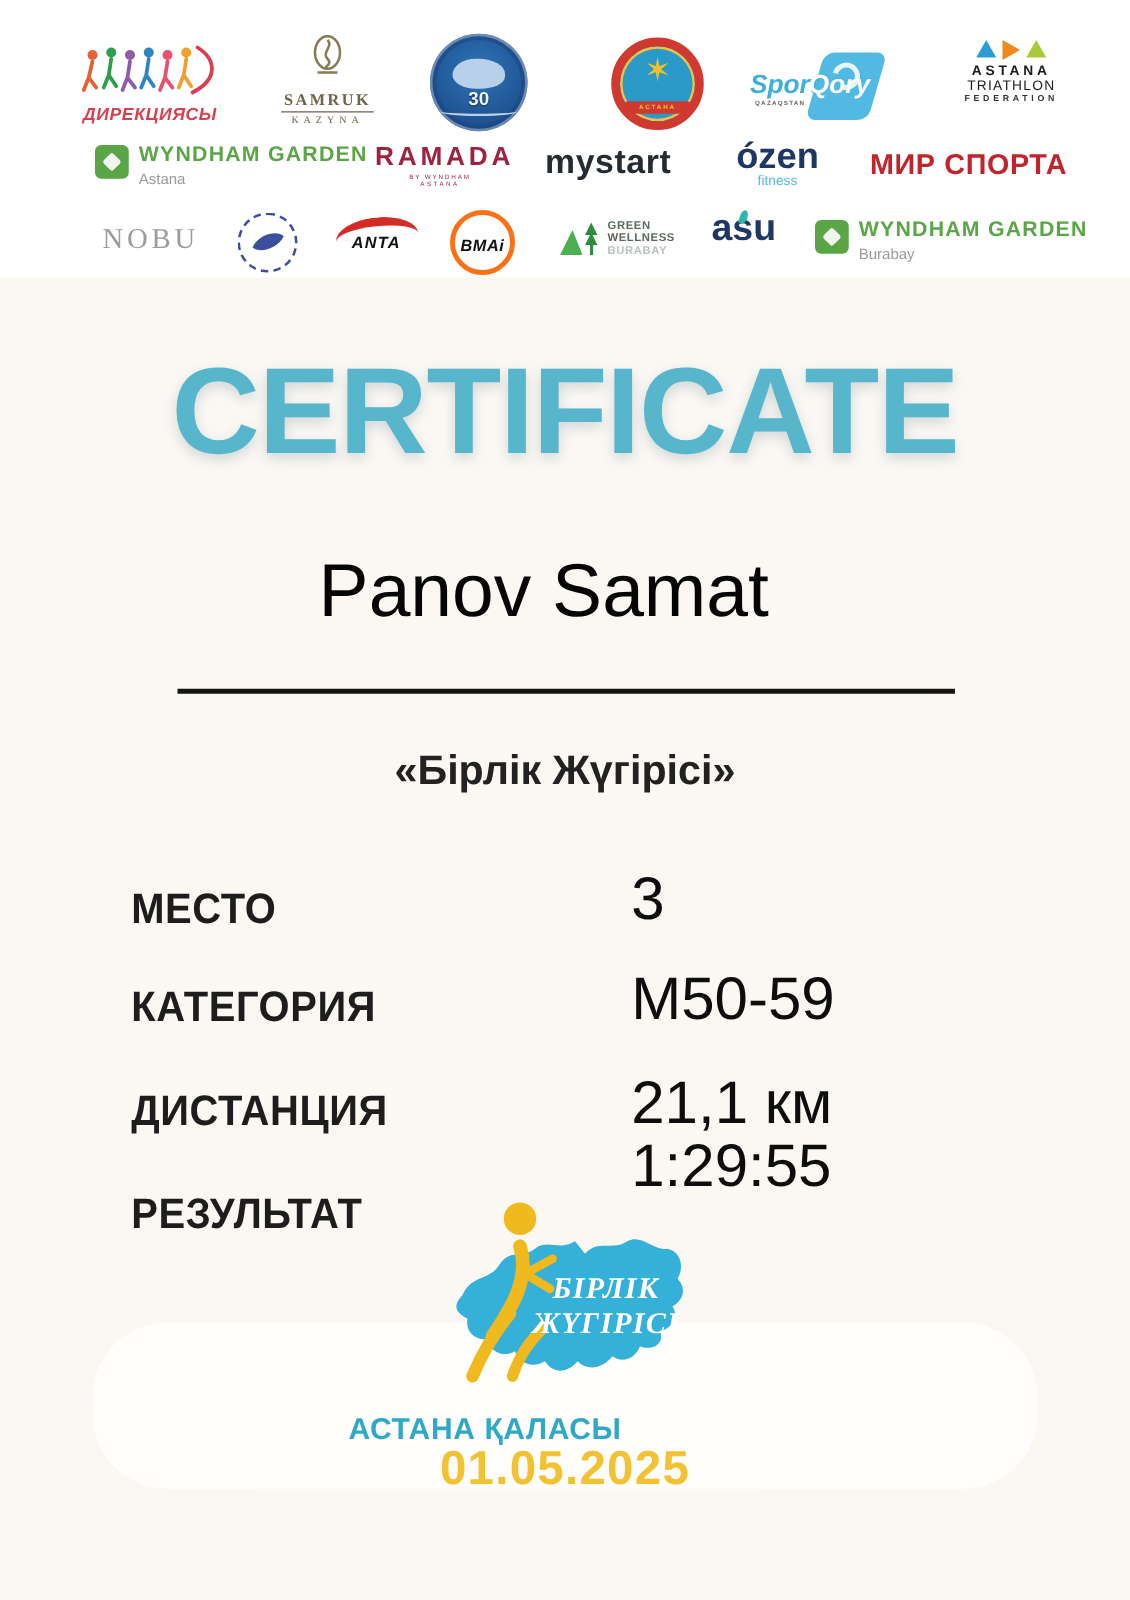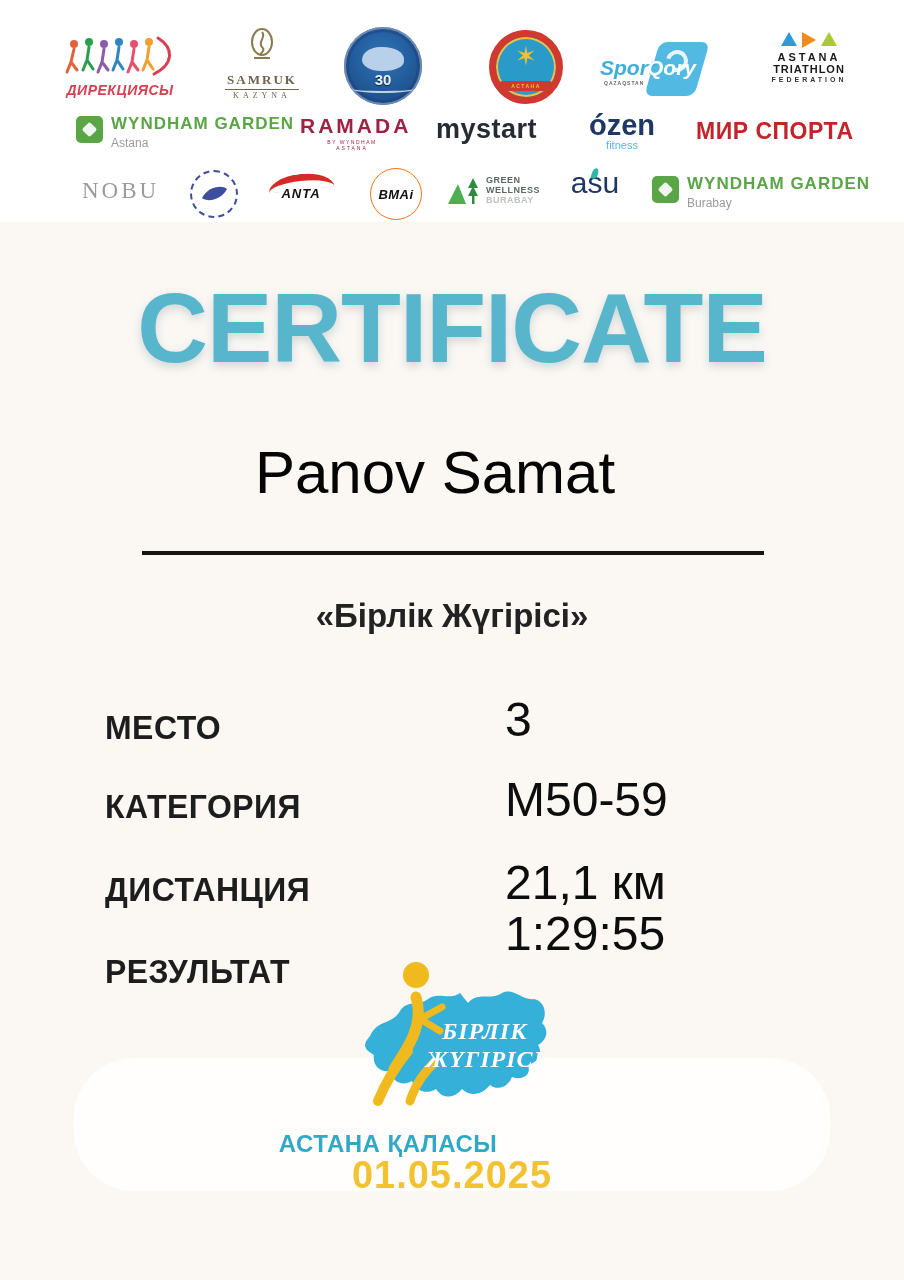--- a/index.html
+++ b/index.html
@@ -47,21 +47,21 @@
   .sq-sub { position:absolute; left:4px; top:40px; font-size:5px; letter-spacing:1px; color:#666; font-weight:700; }
 
   
   .l-triathlon { left:766px; top:32px; width:86px; height:70px; text-align:center; }
   .tri-row { display:flex; justify-content:center; gap:5px; margin-bottom:3px; }
   .tri { width:0; height:0; }
   .tri-up-b { border-left:8px solid transparent; border-right:8px solid transparent; border-bottom:14px solid #2D9BD6; }
   .tri-right-o { border-top:8px solid transparent; border-bottom:8px solid transparent; border-left:14px solid #F08A1D; }
   .tri-up-g { border-left:8px solid transparent; border-right:8px solid transparent; border-bottom:14px solid #AAC937; }
   .tri-l1 { font-size:11px; font-weight:700; letter-spacing:3px; color:#1a1a1a; }
-  .tri-l2 { font-size:11px; font-weight:700; letter-spacing:1px; color:#1a1a1a; }
+  .tri-l2 { font-size:11px; font-weight:400; letter-spacing:1px; color:#1a1a1a; }
   .tri-l3 { font-size:7px; font-weight:700; letter-spacing:3px; color:#333; margin-top:1px; }
 
   
   .wyndham { display:flex; align-items:flex-start; gap:8px; }
   .wg-icon { flex:0 0 auto; width:27px; height:27px; background:#5AA546; border-radius:5px; position:relative; margin-top:2px; }
   .wg-icon::after { content:""; position:absolute; left:8px; top:8px; width:11px; height:11px; background:#fff; transform:rotate(45deg); border-radius:2px; opacity:.9; }
   .wg-brand { font-size:17px; font-weight:800; letter-spacing:1px; color:#5AA546; white-space:nowrap; }
   .wg-city { font-size:12px; color:#9a9a9a; margin-top:2px; }
   .l-wyndA { left:76px; top:114px; }
   .l-wyndB { left:652px; top:174px; }
@@ -91,32 +91,32 @@
 
   
   .l-joma { left:190px; top:170px; width:48px; height:48px; border:2px dashed #3E4E9E; border-radius:50%; }
 
   
   .l-anta { left:264px; top:174px; width:74px; text-align:center; }
   .anta-swoosh { width:66px; height:16px; border-top:7px solid #D42B26; border-radius:50%/100% 100% 0 0; transform:rotate(-6deg); margin:0 auto; }
   .anta-brand { font-size:13px; font-weight:800; font-style:italic; letter-spacing:1px; color:#111; margin-top:-4px; }
 
   
-  .l-bmai { left:370px; top:168px; width:52px; height:52px; border:1px solid #f97316; border-radius:50%; background:#fff; text-align:center; line-height:50px; }
+  .l-bmai { left:360px; top:168px; width:52px; height:52px; border:4px solid #f97316; border-radius:50%; background:#fff; text-align:center; line-height:50px; }
   .bmai-brand { font-size:13px; font-weight:800; font-style:italic; color:#111; letter-spacing:.5px; }
 
   
   .l-green { left:446px; top:174px; display:flex; gap:6px; align-items:center; }
   .gw-text div { line-height:10px; }
   .gw-l1,.gw-l2 { font-size:9px; font-weight:800; letter-spacing:.5px; color:#5A6A5E; }
   .gw-l3 { font-size:9px; font-weight:700; letter-spacing:.5px; color:#BCC2BC; }
 
   
   .l-asu { left:562px; top:166px; width:66px; position:relative; text-align:center; }
-  .asu-brand { font-size:30px; font-weight:400; color:#1E3765; }
+  .asu-brand { font-size:30px; font-weight:700; color:#1E3765; }
   .asu-drop { position:absolute; left:30px; top:2px; width:6px; height:11px; background:#2FB7AC; border-radius:50% 50% 50% 0; transform:rotate(18deg); }
 
   
   .cert-title { position:absolute; left:0; top:272px; width:904px; text-align:center;
     font-size:98px; font-weight:800; letter-spacing:-1px; color:#57B5CC;
     text-shadow:0 4px 10px rgba(110,135,145,.30); }
   .participant { position:absolute; left:0; top:438px; width:870px; text-align:center;
     font-size:60px; font-weight:400; color:#050505; }
   .name-line { position:absolute; left:142px; top:551px; width:622px; height:4px; background:#151515; }
   .event-name { position:absolute; left:0; top:597px; width:904px; text-align:center;

